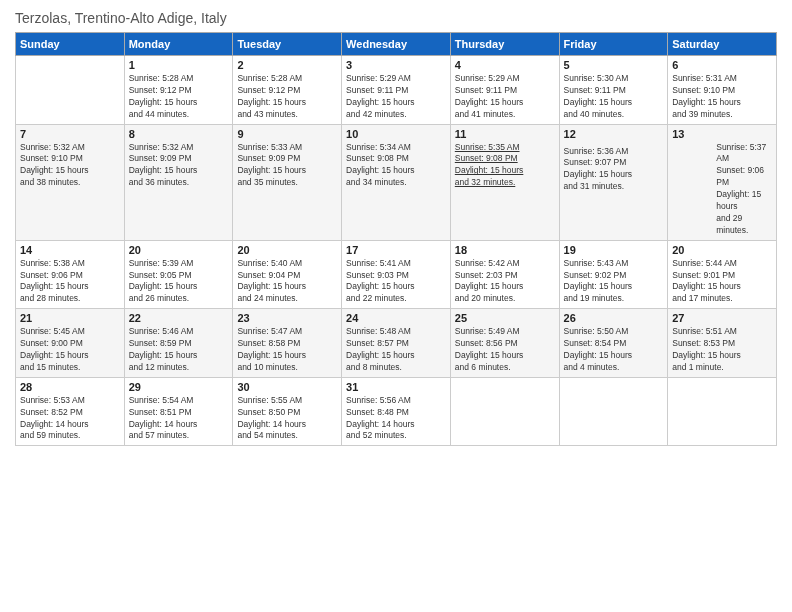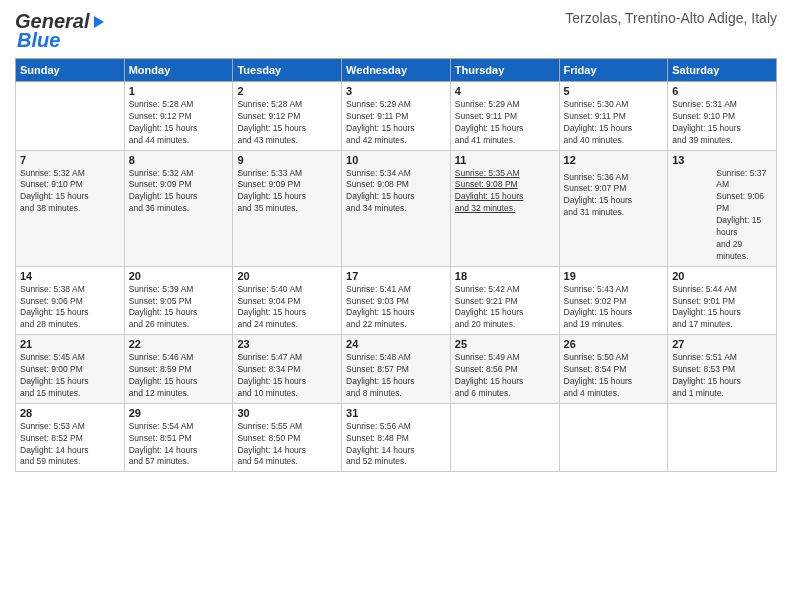--- a/index.html
+++ b/index.html
@@ -80,29 +80,20 @@
       display: flex;
       align-items: center;
       gap: 0px;
     }
   </style>
 </head>
 <body>
 
 <div class="container">
   <div class="header">
-    <div class="logo-wrapper">
-      <div class="logo-brand">
-        <span style="font-size:20px;font-weight:bold;font-style:italic;color:#333;">General</span>
-        <svg width="18" height="18" viewBox="0 0 18 18" style="margin:0 1px;">
-          <polygon points="4,3 14,9 4,15" fill="#1a73e8"></polygon>
-        </svg>
-      </div>
-      <div style="font-size:20px;font-weight:bold;font-style:italic;color:#1a73e8;margin-top:-4px;margin-left:2px;">Blue</div>
-    </div>
     <div class="title-section">
       <div class="subtitle">Terzolas, Trentino-Alto Adige, Italy</div>
     </div>
   </div>
 
   <table class="calendar">
     <thead>
       <tr>
       <th>Sunday</th>
           <th>Monday</th>
@@ -235,21 +226,21 @@
           <td>
             <div class="day-number">17</div>
             <div class="day-info" style="white-space: pre-line;">Sunrise: 5:41 AM
 Sunset: 9:03 PM
 Daylight: 15 hours
 and 22 minutes.</div>
           </td>
           <td>
             <div class="day-number">18</div>
             <div class="day-info" style="white-space: pre-line;">Sunrise: 5:42 AM
-Sunset: 9:21 PM
+Sunset: 2:03 PM
 Daylight: 15 hours
 and 20 minutes.</div>
           </td>
           <td>
             <div class="day-number">19</div>
             <div class="day-info" style="white-space: pre-line;">Sunrise: 5:43 AM
 Sunset: 9:02 PM
 Daylight: 15 hours
 and 19 minutes.</div>
           </td>
@@ -272,21 +263,21 @@
           <td>
             <div class="day-number">22</div>
             <div class="day-info" style="white-space: pre-line;">Sunrise: 5:46 AM
 Sunset: 8:59 PM
 Daylight: 15 hours
 and 12 minutes.</div>
           </td>
           <td>
             <div class="day-number">23</div>
             <div class="day-info" style="white-space: pre-line;">Sunrise: 5:47 AM
-Sunset: 8:34 PM
+Sunset: 8:58 PM
 Daylight: 15 hours
 and 10 minutes.</div>
           </td>
           <td>
             <div class="day-number">24</div>
             <div class="day-info" style="white-space: pre-line;">Sunrise: 5:48 AM
 Sunset: 8:57 PM
 Daylight: 15 hours
 and 8 minutes.</div>
           </td>

